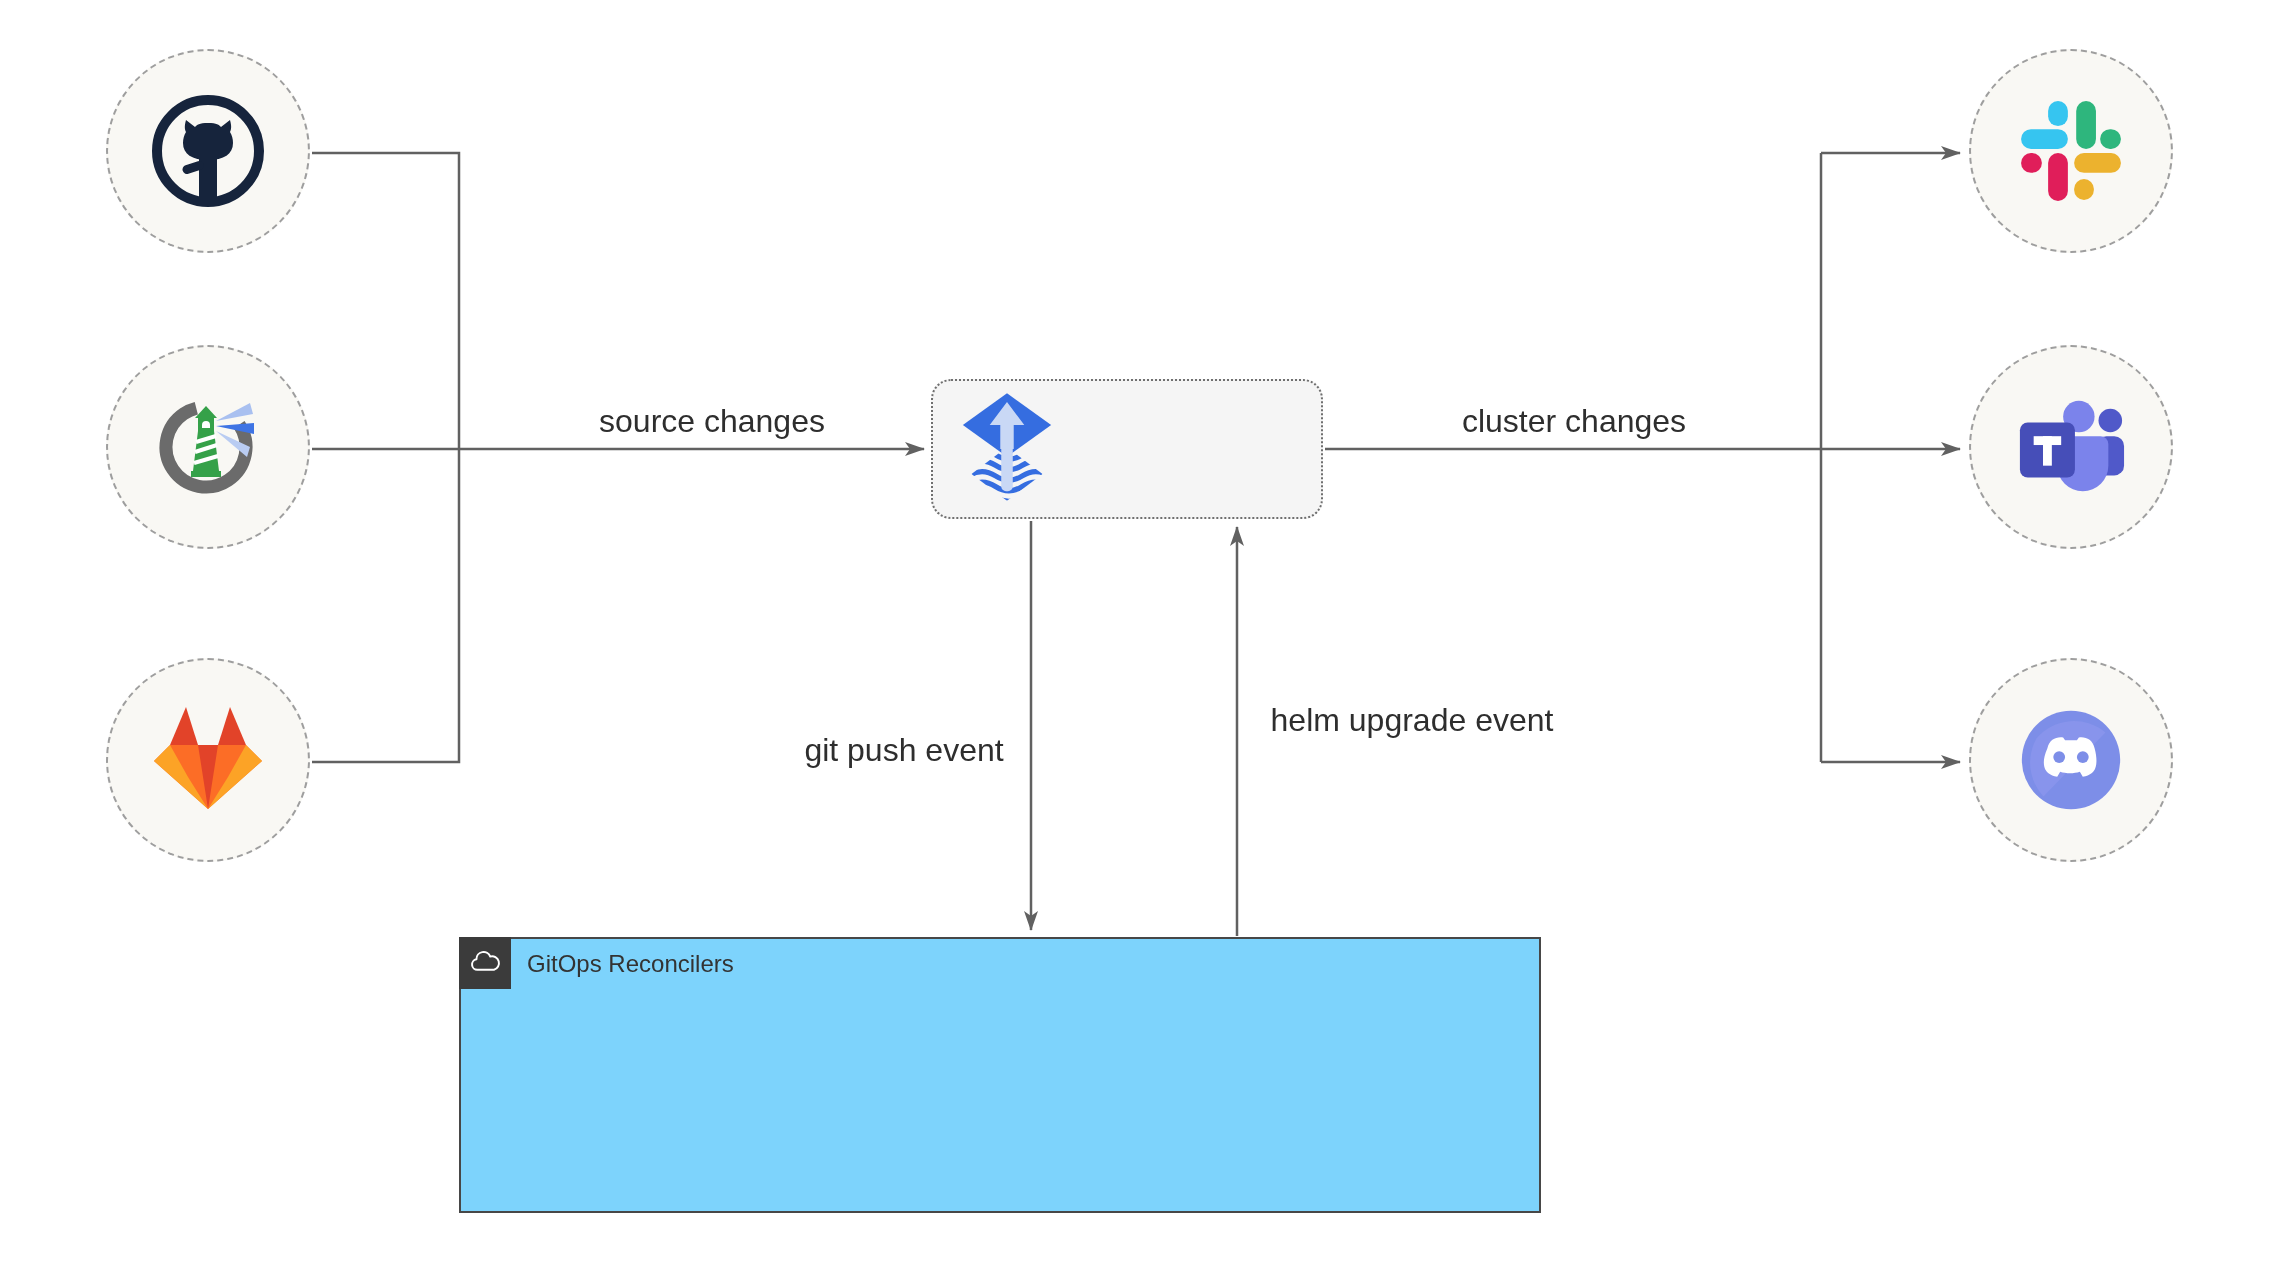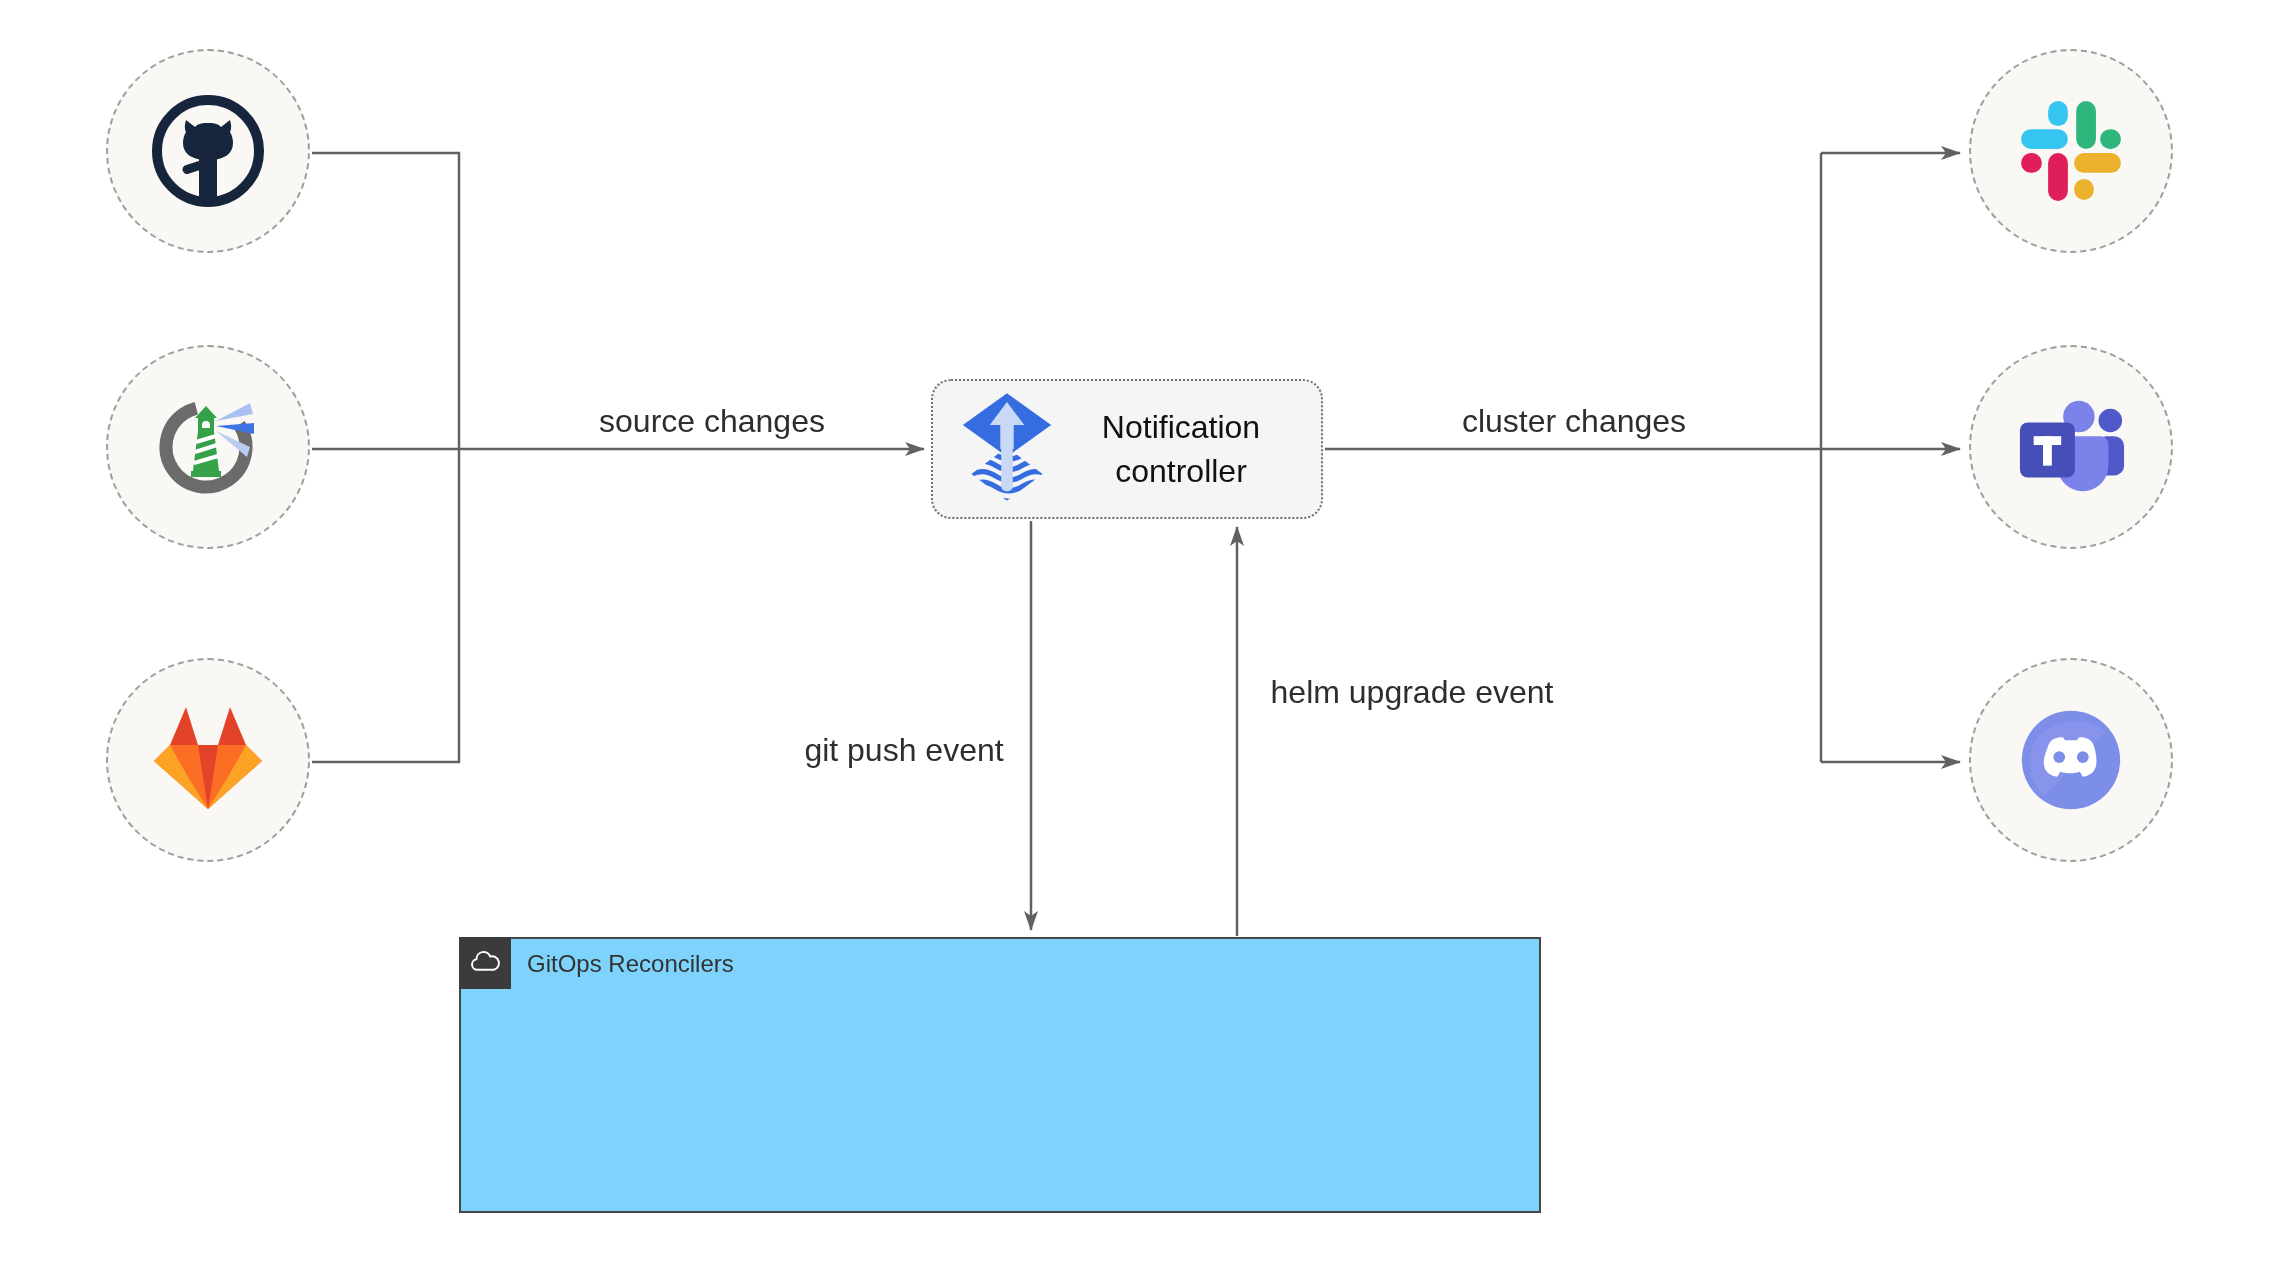--- a/index.html
+++ b/index.html
@@ -119,29 +119,26 @@
         <path d="M10,108 q14,-9 28,0 q14,9 28,0 q14,-9 28,0"></path>
       </g>
     </g>
     <clipPath id="fluxwaves0">
             <polygon points="50,56 87,84 50,112 13,84"></polygon>
           </clipPath>
     <rect x="44" y="40" width="12" height="62" rx="5" fill="#c9d8f5"></rect>
     <polygon points="50,9 68,33 57,33 57,58 43,58 43,33 32,33" fill="#c9d8f5"></polygon>
   </svg>
 </span>
-    <div class="ctrl-label">
-      <div class="inner">Notification controller</div>
-    </div>
   </div>
 
   <div class="edge-label" style="left:696px;top:421px;margin-left:16px;">source changes</div>
   <div class="edge-label" style="left:1574px;top:421px;">cluster changes</div>
   <div class="edge-label" style="left:904px;top:712px;margin-top:38px;">git push event</div>
-  <div class="edge-label" style="left:1412px;top:692px;">helm upgrade event</div>
+  <div class="edge-label" style="left:1412px;top:720px;">helm upgrade event</div>
 
   <div class="node-circle" style="left:1969px;top:49px;">
     <svg width="104" height="104" viewBox="0 0 100 100">
       <rect x="28" y="2" width="19" height="24" rx="9.5" fill="#36C5F0"></rect>
       <rect x="2" y="29" width="45" height="19" rx="9.5" fill="#36C5F0"></rect>
       <rect x="55" y="2" width="19" height="46" rx="9.5" fill="#2EB67D"></rect>
       <rect x="78" y="29" width="20" height="19" rx="9.5" fill="#2EB67D"></rect>
       <rect x="2" y="52" width="20" height="19" rx="9.5" fill="#E01E5A"></rect>
       <rect x="28" y="52" width="19" height="46" rx="9.5" fill="#E01E5A"></rect>
       <rect x="53" y="52" width="45" height="19" rx="9.5" fill="#ECB22E"></rect>

